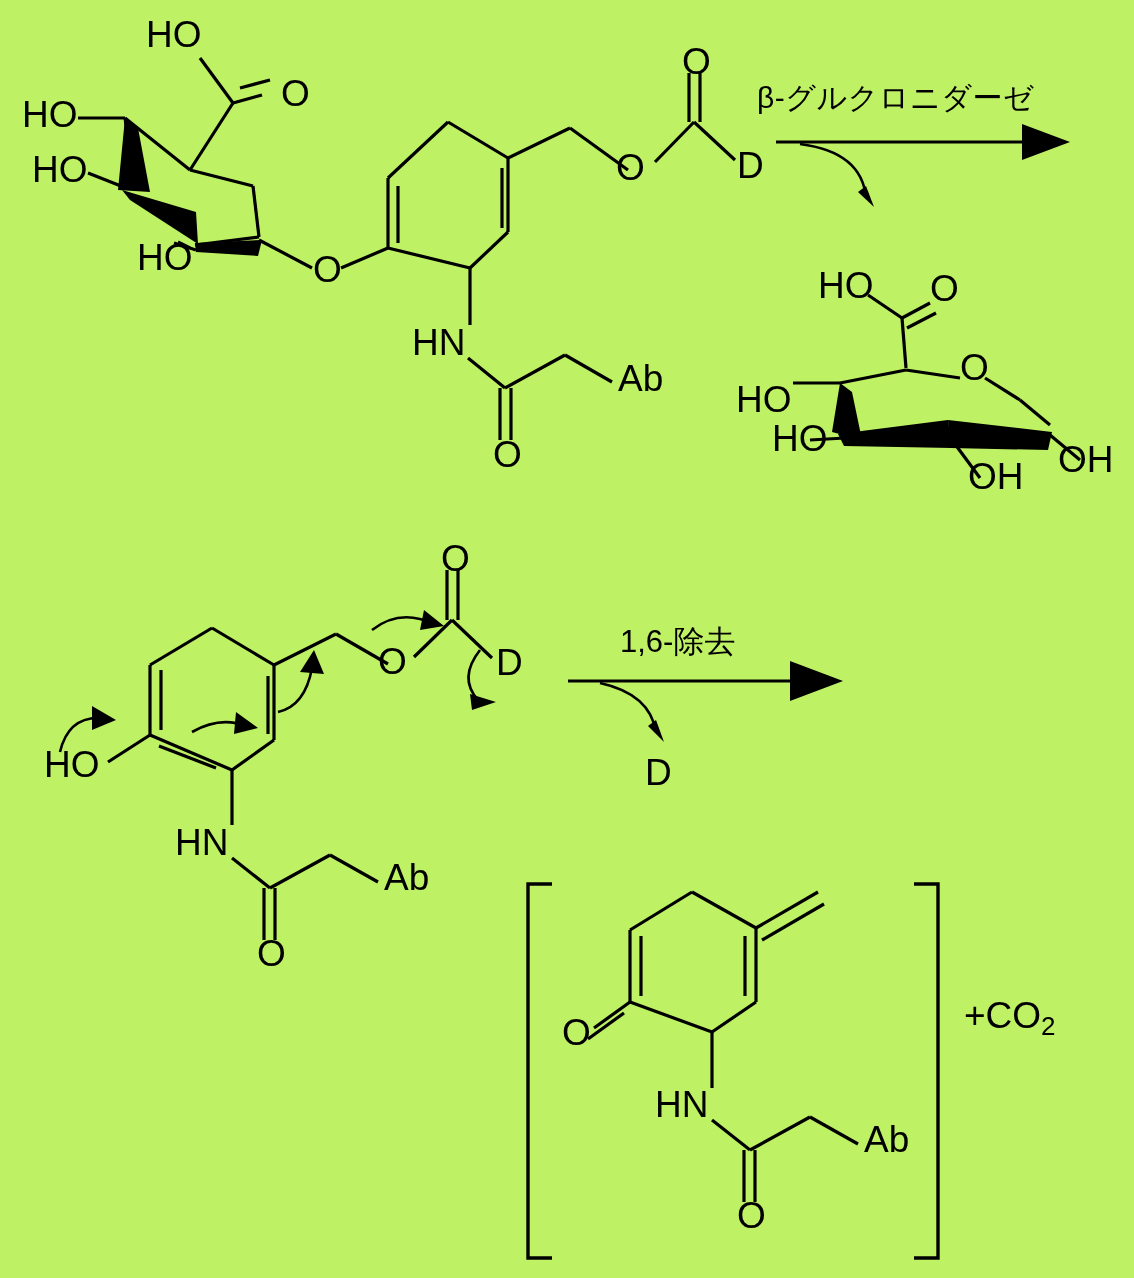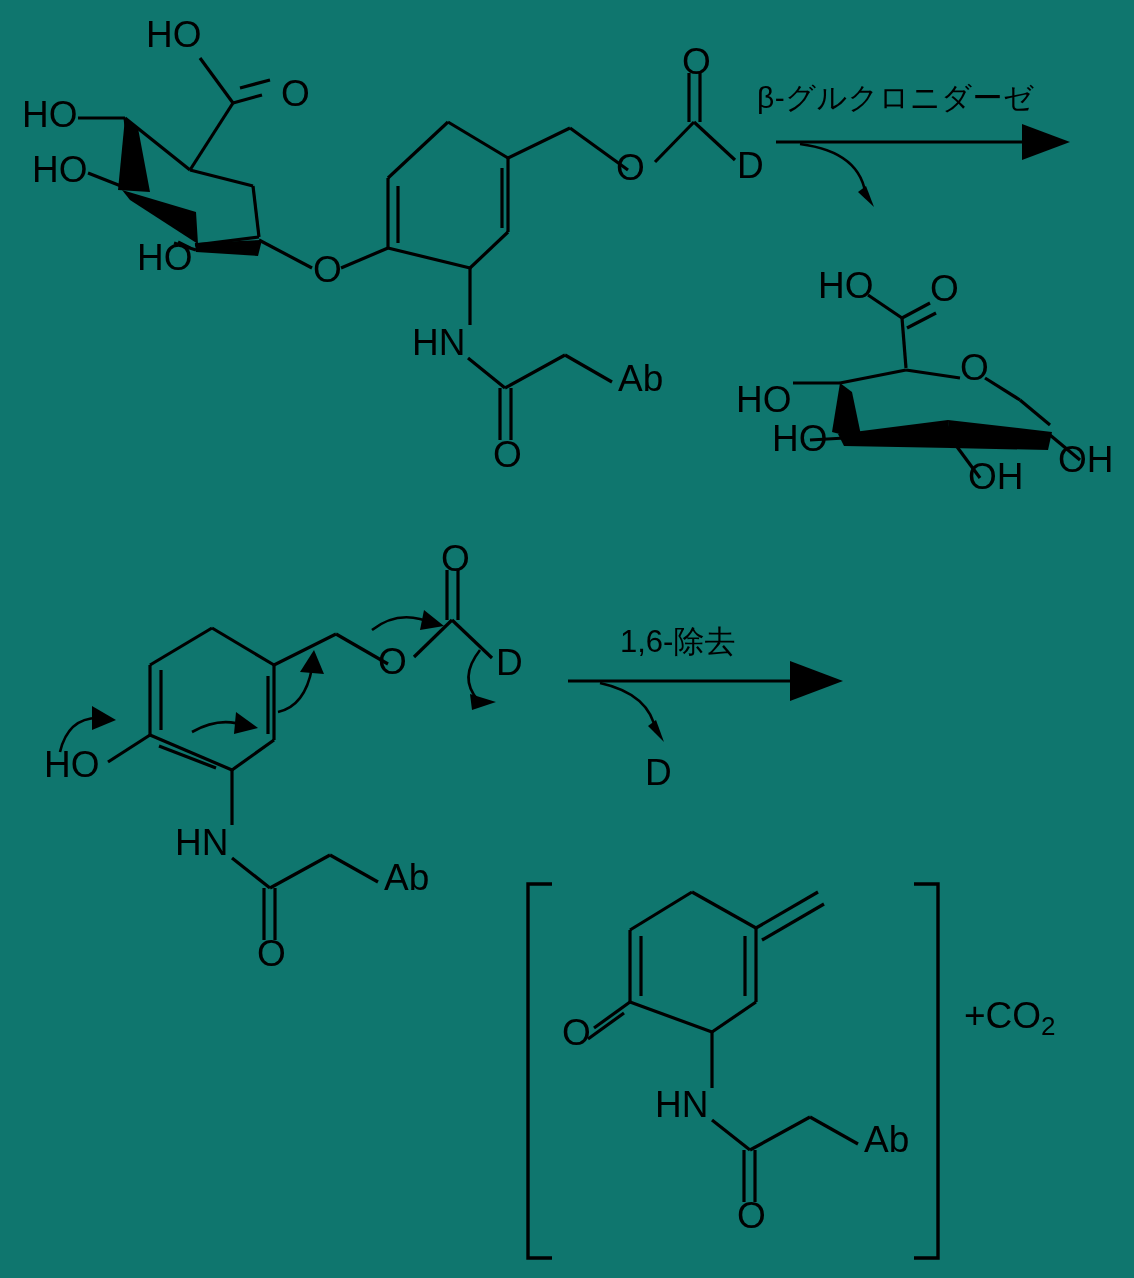--- a/index.html
+++ b/index.html
@@ -8,21 +8,21 @@
     padding: 0;
     background: #ffffff;
   }
   body {
     font-family: "Liberation Sans", sans-serif;
   }
   #scheme-root {
     position: relative;
     width: 1134px;
     height: 1278px;
-    background: #0f766e;
+    background: #bef264;
     overflow: hidden;
   }
   svg.scheme-svg {
     position: absolute;
     left: 0;
     top: 0;
     width: 1134px;
     height: 1278px;
   }
   .bond {

